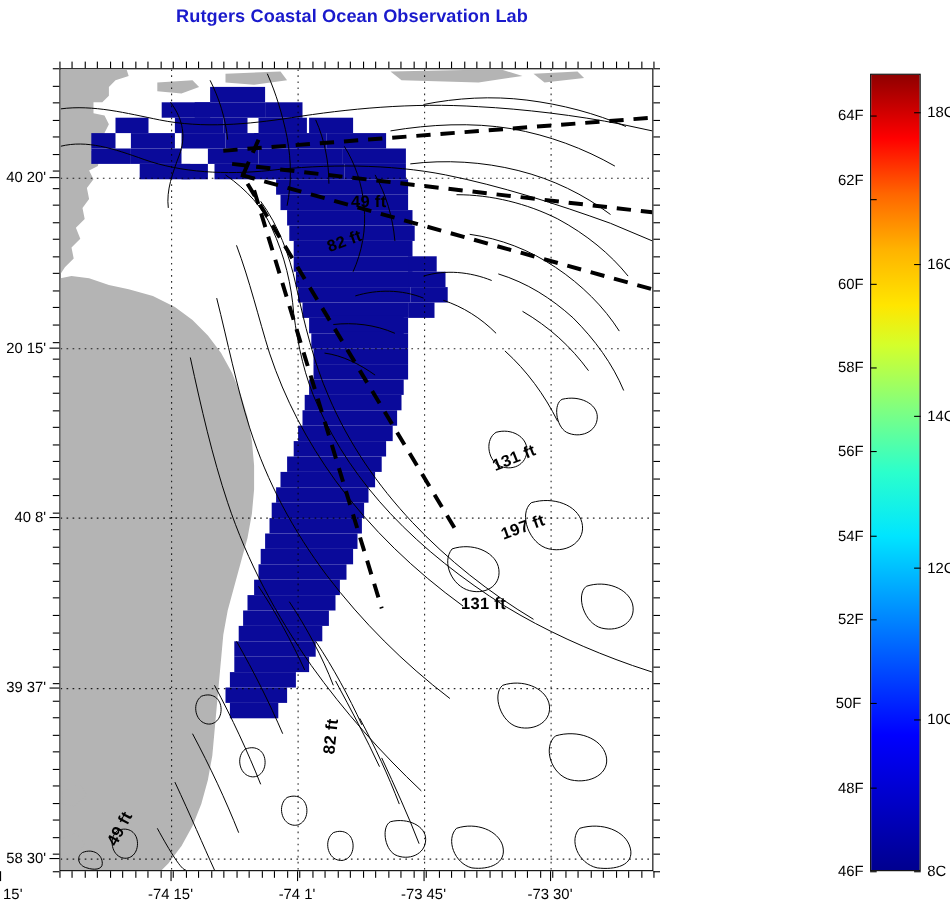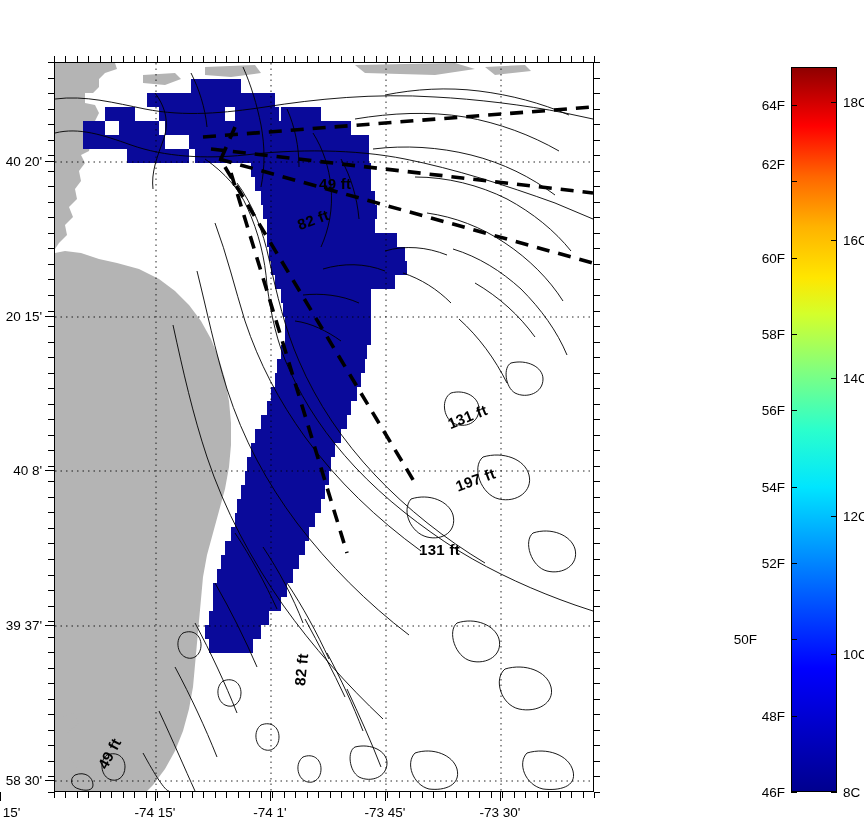--- a/index.html
+++ b/index.html
@@ -50,20 +50,21 @@
   .cb-lab.left{text-align:right;}
 
   
   .maplabel{position:absolute;color:#000;font-weight:bold;font-size:15px;
             white-space:nowrap;letter-spacing:0.3px;}
 </style>
 </head>
 <body>
 
 <div id="title-block">
+  <div class="title-line">Rutgers Coastal Ocean Observation Lab</div>
 </div>
 
 <div id="map-frame">
   <svg id="map-canvas" viewBox="0 0 538 728" preserveAspectRatio="none">
 
     <g>
       <path fill="#b4b4b4" stroke="none" d="
         M0,0 L60,0 L62,6 L50,10 L44,16 L44,24 L38,30 L30,30 L30,40 L40,42 L44,50
         L40,58 L30,62 L28,74 L36,78 L34,88 L26,92 L30,100 L24,108 L26,118 L20,126
         L22,136 L14,144 L18,154 L10,162 L12,172 L4,180 L0,186 Z"></path>
@@ -477,21 +478,21 @@
 
 <div id="colorbar-wrap">
   <div id="colorbar"></div>
 </div>
 <div id="cb-annot">
     <div class="cb-tick" style="left: 791px; top: 792px;"></div>
     <div class="cb-lab left" style="left: 747px; top: 792px; width: 38px;">46F</div>
     <div class="cb-tick" style="left: 791px; top: 715.684px;"></div>
     <div class="cb-lab left" style="left: 747px; top: 715.684px; width: 38px;">48F</div>
     <div class="cb-tick" style="left: 791px; top: 639.368px;"></div>
-    <div class="cb-lab left" style="left: 719px; top: 639.368px; width: 38px;">50F</div>
+    <div class="cb-lab left" style="left: 745px; top: 639.368px; width: 38px;">50F</div>
     <div class="cb-tick" style="left: 791px; top: 563.053px;"></div>
     <div class="cb-lab left" style="left: 747px; top: 563.053px; width: 38px;">52F</div>
     <div class="cb-tick" style="left: 791px; top: 486.737px;"></div>
     <div class="cb-lab left" style="left: 747px; top: 486.737px; width: 38px;">54F</div>
     <div class="cb-tick" style="left: 791px; top: 410.421px;"></div>
     <div class="cb-lab left" style="left: 747px; top: 410.421px; width: 38px;">56F</div>
     <div class="cb-tick" style="left: 791px; top: 334.105px;"></div>
     <div class="cb-lab left" style="left: 747px; top: 334.105px; width: 38px;">58F</div>
     <div class="cb-tick" style="left: 791px; top: 257.789px;"></div>
     <div class="cb-lab left" style="left: 747px; top: 257.789px; width: 38px;">60F</div>

